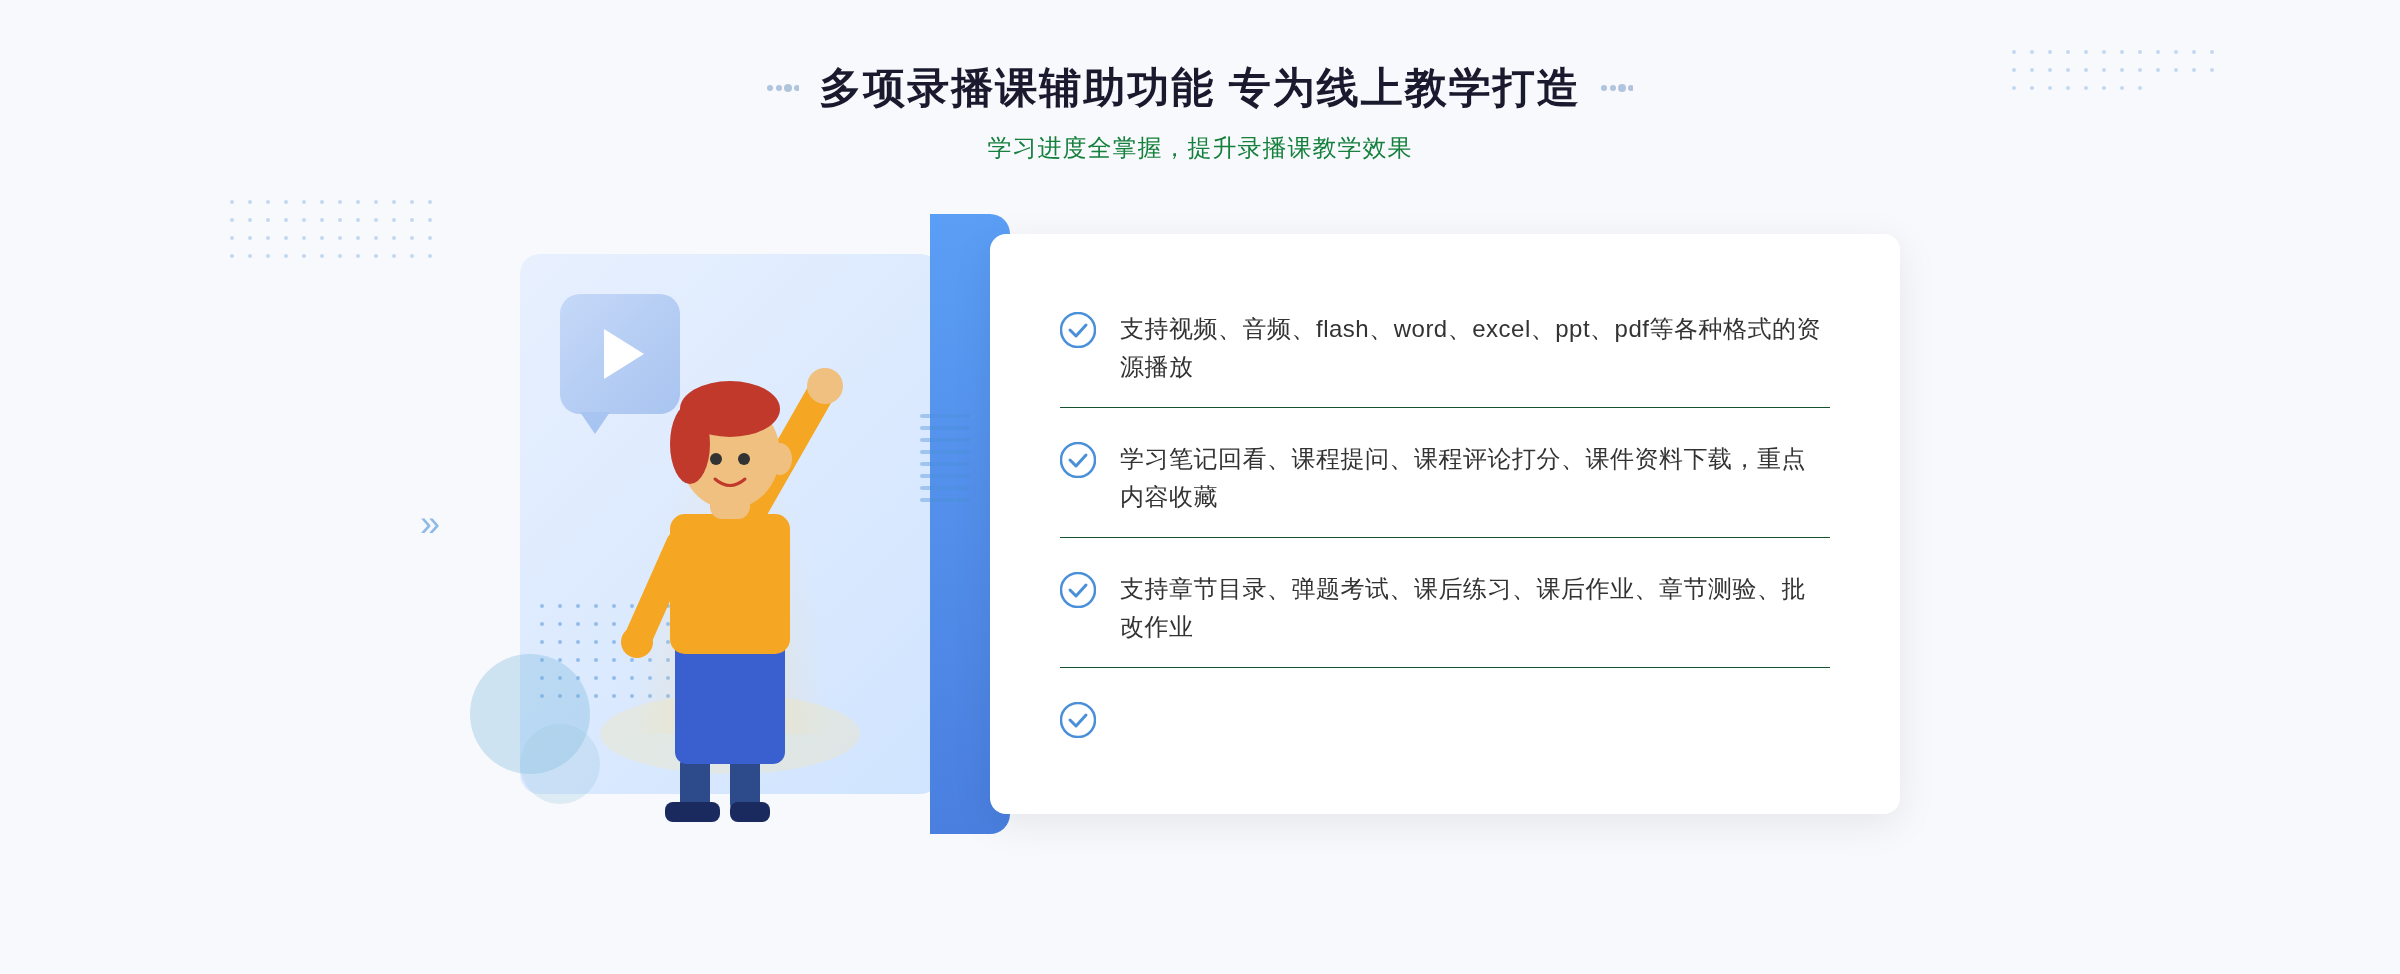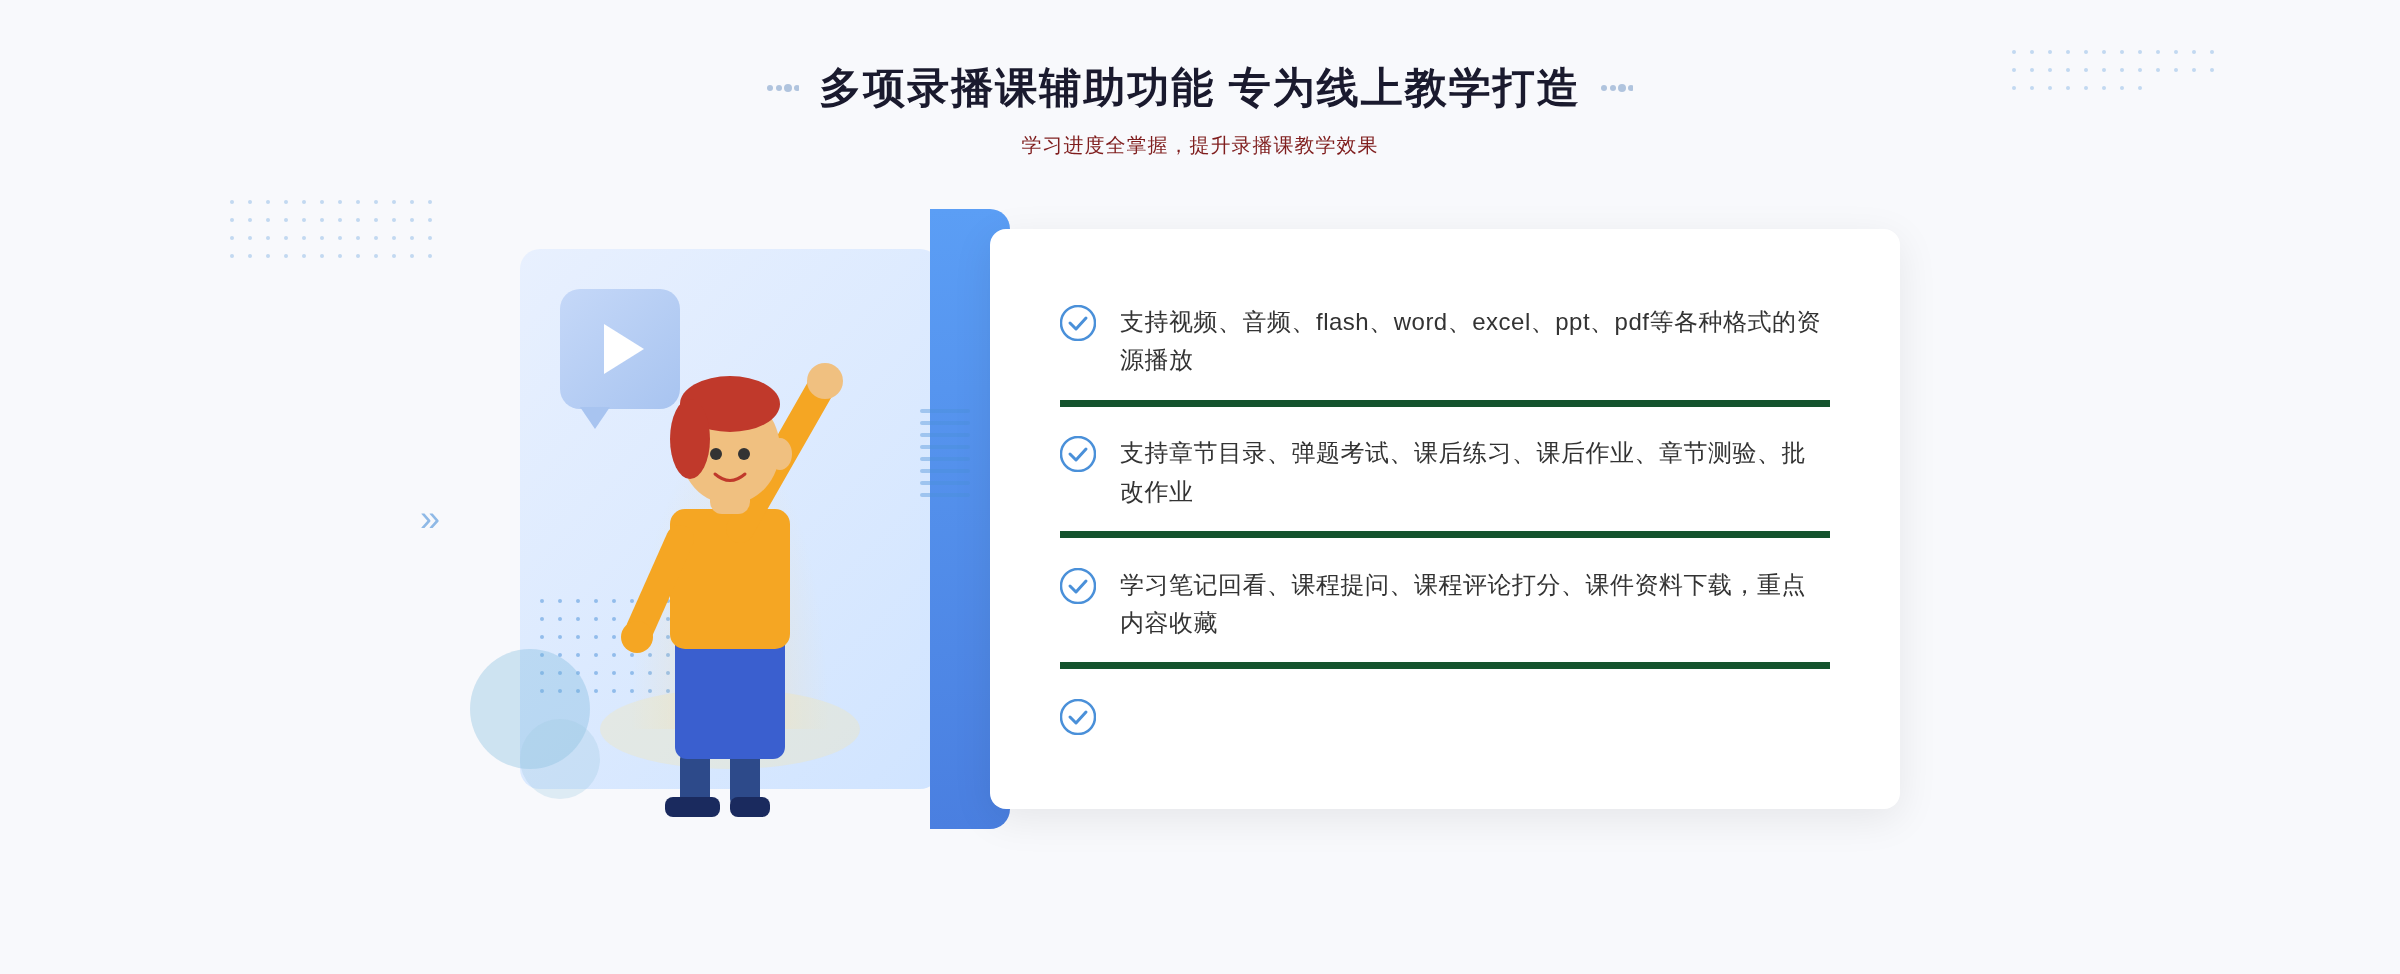--- a/index.html
+++ b/index.html
@@ -86,22 +86,22 @@
 
     .main-title {
       font-size: 42px;
       font-weight: 700;
       color: #1a1a2e;
       letter-spacing: 2px;
     }
 
     .subtitle {
       margin-top: 16px;
-      font-size: 20px;
-      color: #7f1d1d;
+      font-size: 24px;
+      color: #15803d;
       letter-spacing: 1px;
     }
 
     
     .content-area {
       margin-top: 50px;
       display: flex;
       align-items: center;
       justify-content: center;
       width: 1400px;
@@ -267,21 +267,21 @@
       display: flex;
       flex-direction: column;
       justify-content: space-around;
     }
 
     .feature-item {
       display: flex;
       align-items: flex-start;
       gap: 24px;
       padding: 20px 0;
-      border-bottom: 7px solid #14532d;
+      border-bottom: 1px solid #14532d;
     }
 
     .feature-item:last-child {
       border-bottom: none;
     }
 
     .check-icon {
       width: 36px;
       height: 36px;
       flex-shrink: 0;
@@ -555,31 +555,31 @@
         <span class="feature-text">支持视频、音频、flash、word、excel、ppt、pdf等各种格式的资源播放</span>
       </div>
 
       <div class="feature-item">
         <div class="check-icon">
           <svg class="check-svg" viewBox="0 0 36 36" xmlns="http://www.w3.org/2000/svg">
             <circle cx="18" cy="18" r="17" fill="none" stroke="#4a90d9" stroke-width="2.5"></circle>
             <path d="M 10 18 L 16 24 L 26 13" stroke="#4a90d9" stroke-width="3" fill="none" stroke-linecap="round" stroke-linejoin="round"></path>
           </svg>
         </div>
-        <span class="feature-text">支持章节目录、弹题考试、课后练习、课后作业、章节测验、批改作业</span>
+        <span class="feature-text">学习笔记回看、课程提问、课程评论打分、课件资料下载，重点内容收藏</span>
       </div>
 
       <div class="feature-item">
         <div class="check-icon">
           <svg class="check-svg" viewBox="0 0 36 36" xmlns="http://www.w3.org/2000/svg">
             <circle cx="18" cy="18" r="17" fill="none" stroke="#4a90d9" stroke-width="2.5"></circle>
             <path d="M 10 18 L 16 24 L 26 13" stroke="#4a90d9" stroke-width="3" fill="none" stroke-linecap="round" stroke-linejoin="round"></path>
           </svg>
         </div>
-        <span class="feature-text">学习笔记回看、课程提问、课程评论打分、课件资料下载，重点内容收藏</span>
+        <span class="feature-text">支持章节目录、弹题考试、课后练习、课后作业、章节测验、批改作业</span>
       </div>
 
       <div class="feature-item">
         <div class="check-icon">
           <svg class="check-svg" viewBox="0 0 36 36" xmlns="http://www.w3.org/2000/svg">
             <circle cx="18" cy="18" r="17" fill="none" stroke="#4a90d9" stroke-width="2.5"></circle>
             <path d="M 10 18 L 16 24 L 26 13" stroke="#4a90d9" stroke-width="3" fill="none" stroke-linecap="round" stroke-linejoin="round"></path>
           </svg>
         </div>
       </div>

